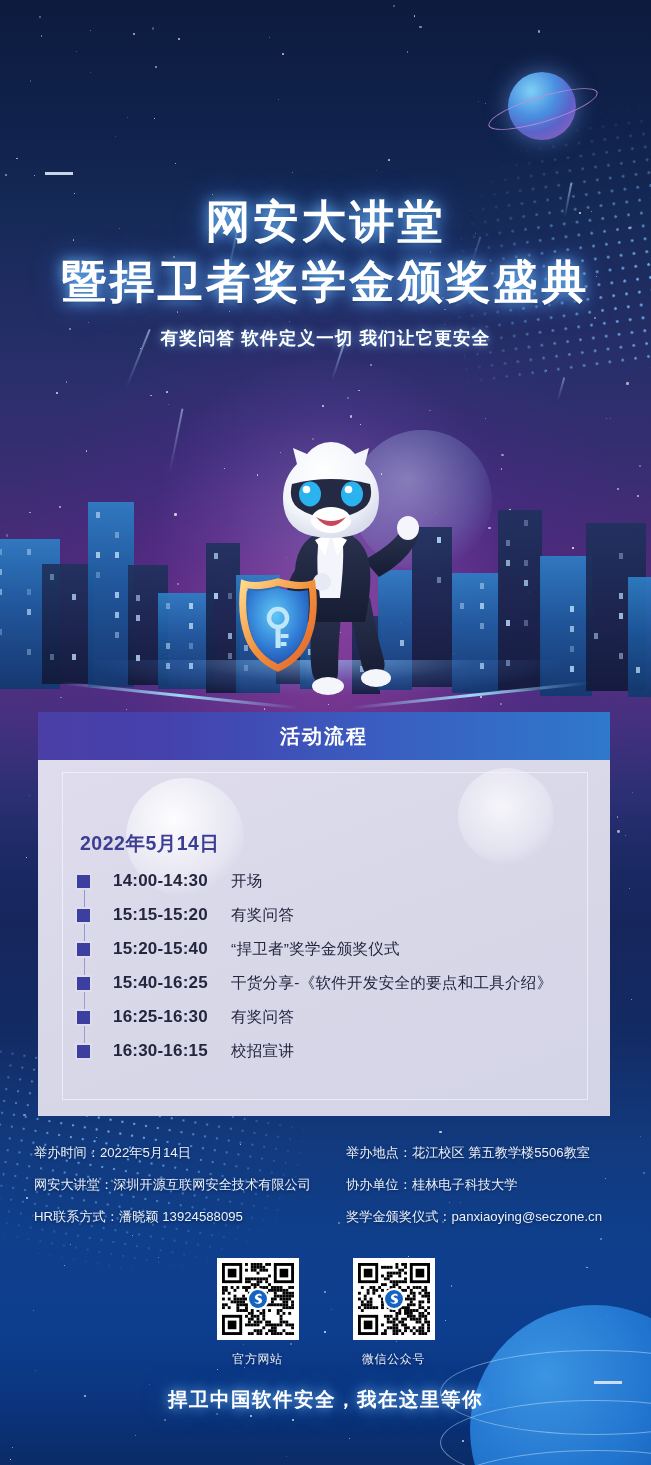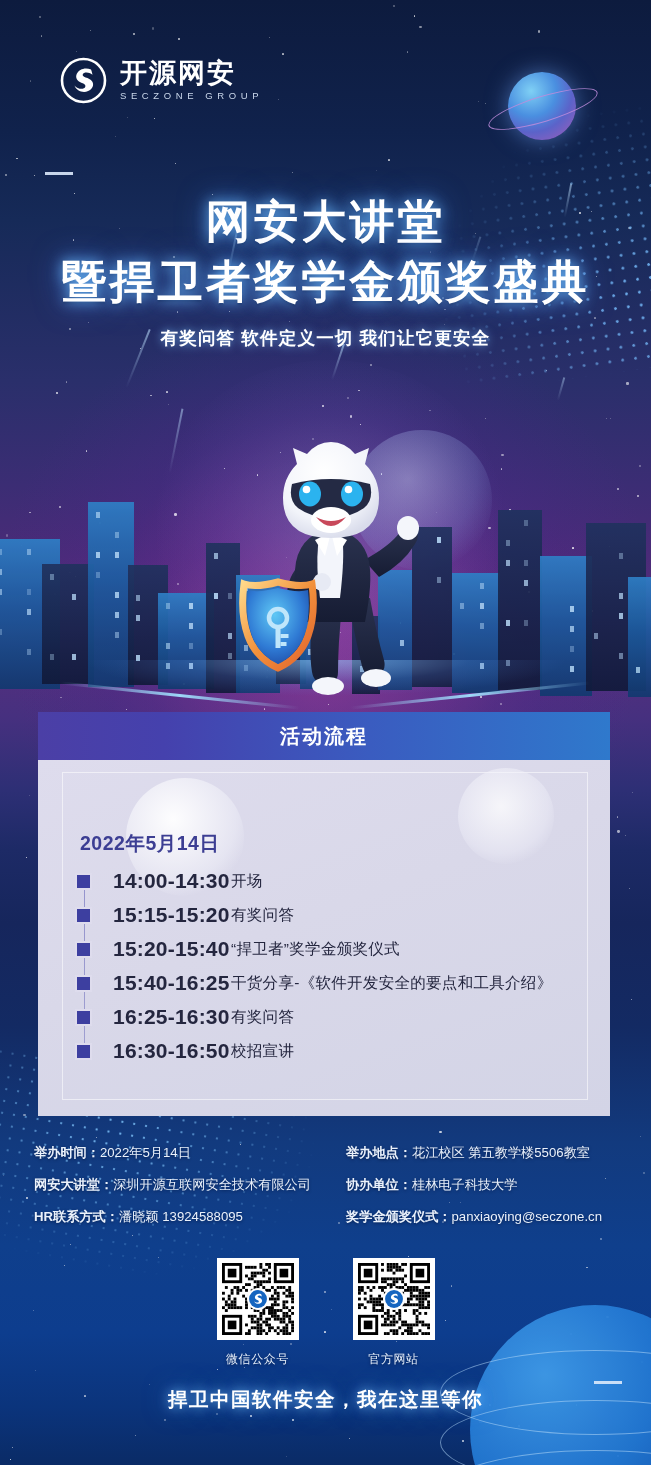--- a/index.html
+++ b/index.html
@@ -150,34 +150,34 @@
   .tl-line {
     position:absolute; left:7.5px; top:12px; bottom:14px; width:1.6px;
     background:linear-gradient(180deg, rgba(90,90,180,.55), rgba(90,90,180,.45));
   }
   .tl-item { position:relative; display:flex; align-items:center; height:34px; }
   .tl-bullet {
     position:absolute; left:1px; width:13px; height:13px; background:#3d3fa0;
     box-shadow:0 0 0 2px rgba(222,220,237,1);
   }
   .tl-time {
-    margin-left:37px; width:118px; color:#24263f; font-size:21px; font-weight:bold; letter-spacing:.2px;
+    margin-left:37px; width:118px; color:#24263f; font-size:17px; font-weight:bold; letter-spacing:.2px;
   }
   .tl-desc { color:#24263f; font-size:15.5px; letter-spacing:.3px; }
 
   
   .info { position:absolute; left:0; right:0; top:1146px; }
   .info-col { position:absolute; }
   .info-col.left { left:34px; }
   .info-col.right { left:346px; }
   .info-line {
     color:#eaf1fb; font-size:13.2px; line-height:1; margin-bottom:19px;
     text-shadow:0 1px 3px rgba(0,20,60,.7); white-space:nowrap;
   }
-  .info-line .lbl { font-weight:bold; }
+  .info-line .lbl { font-weight:normal; }
 
   
   .qr-row { position:absolute; left:0; right:0; top:1258px; display:flex; justify-content:center; gap:54px; }
   .qr-box { text-align:center; }
   .qr-img { width:82px; height:82px; background:#fff; padding:5px; position:relative; }
   .qr-cells { position:relative; width:100%; height:100%; }
   .qr-center {
     position:absolute; left:50%; top:50%; width:22px; height:22px; transform:translate(-50%,-50%);
     background:#fff; border-radius:50%; display:flex; align-items:center; justify-content:center;
   }
@@ -596,32 +596,20 @@
   </div>
   <div class="sphere-br">
     <div class="arc" style="top:18%"></div>
     <div class="arc" style="top:38%"></div>
     <div class="arc" style="top:58%"></div>
   </div>
 
   <div class="dash dash-tl"></div>
   <div class="dash dash-br"></div>
 
-  <div class="logo-row">
-    <div class="logo-mark">
-      <svg width="47" height="47" viewBox="0 0 47 47">
-        <circle cx="23.5" cy="23.5" r="21.5" fill="none" stroke="#ffffff" stroke-width="2.6"></circle>
-        <path d="M31 12.5c-5.6-2.6-12.2-.4-14.3 4.6-1.6 3.8.6 7.2 4.6 8.6 3.2 1.1 4.6 2.3 4 4-.8 2.2-4.2 2.9-7.6 1.3-1.3-.6-2.4-1.5-3.2-2.5 1.9 5.2 8.3 7.9 13.6 5.6 4.6-2 6.2-6.3 4.1-9.6-1.5-2.4-4.1-3.2-6.6-4-2.3-.7-3.3-1.8-2.8-3.2.7-1.9 4.1-2.4 7.3-1 .9.4 1.7.9 2.4 1.5-.4-2.1-1-4-1.5-5.3z" fill="#ffffff"></path>
-      </svg>
-    </div>
-    <div class="logo-text-wrap">
-      <div class="logo-cn">开源网安</div>
-      <div class="logo-en">SECZONE GROUP</div>
-    </div>
-  </div>
 
   <div class="title-block">
     <div class="title-1">网安大讲堂</div>
     <div class="title-2">暨捍卫者奖学金颁奖盛典</div>
     <div class="subtitle">有奖问答 软件定义一切 我们让它更安全</div>
   </div>
 
   <div class="mascot">
     <svg width="190" height="270" viewBox="0 0 190 270">
       <defs>
@@ -718,261 +706,41 @@
             <span class="tl-time">15:40-16:25</span>
             <span class="tl-desc">干货分享-《软件开发安全的要点和工具介绍》</span>
           </div>
           <div class="tl-item">
             <span class="tl-bullet"></span>
             <span class="tl-time">16:25-16:30</span>
             <span class="tl-desc">有奖问答</span>
           </div>
           <div class="tl-item">
             <span class="tl-bullet"></span>
-            <span class="tl-time">16:30-16:50</span>
+            <span class="tl-time">16:30-16:15</span>
             <span class="tl-desc">校招宣讲</span>
           </div>
         </div>
     </div>
   </div>
 
   <div class="info">
     <div class="info-col left" id="info-left">
         <div class="info-line"><span class="lbl">举办时间：</span><span>2022年5月14日</span></div>
         <div class="info-line"><span class="lbl">网安大讲堂：</span><span>深圳开源互联网安全技术有限公司</span></div>
         <div class="info-line"><span class="lbl">HR联系方式：</span><span>潘晓颖 13924588095</span></div>
       </div>
     <div class="info-col right" id="info-right">
         <div class="info-line"><span class="lbl">举办地点：</span><span>花江校区 第五教学楼5506教室</span></div>
         <div class="info-line"><span class="lbl">协办单位：</span><span>桂林电子科技大学</span></div>
         <div class="info-line"><span class="lbl">奖学金颁奖仪式：</span><span>panxiaoying@seczone.cn</span></div>
       </div>
   </div>
 
   <div class="qr-row" id="qr-row">
-      <div class="qr-box">
-        <div class="qr-img"><svg class="qr-cells" viewBox="0 0 72 72">
-            <rect x="37.44" y="0" width="2.88" height="2.88" fill="#000"></rect>
-            <rect x="43.199999999999996" y="0" width="2.88" height="2.88" fill="#000"></rect>
-            <rect x="46.08" y="0" width="2.88" height="2.88" fill="#000"></rect>
-            <rect x="23.04" y="2.88" width="2.88" height="2.88" fill="#000"></rect>
-            <rect x="25.919999999999998" y="2.88" width="2.88" height="2.88" fill="#000"></rect>
-            <rect x="28.799999999999997" y="2.88" width="2.88" height="2.88" fill="#000"></rect>
-            <rect x="31.68" y="2.88" width="2.88" height="2.88" fill="#000"></rect>
-            <rect x="37.44" y="2.88" width="2.88" height="2.88" fill="#000"></rect>
-            <rect x="46.08" y="2.88" width="2.88" height="2.88" fill="#000"></rect>
-            <rect x="40.32" y="5.76" width="2.88" height="2.88" fill="#000"></rect>
-            <rect x="43.199999999999996" y="5.76" width="2.88" height="2.88" fill="#000"></rect>
-            <rect x="28.799999999999997" y="8.64" width="2.88" height="2.88" fill="#000"></rect>
-            <rect x="31.68" y="8.64" width="2.88" height="2.88" fill="#000"></rect>
-            <rect x="34.56" y="8.64" width="2.88" height="2.88" fill="#000"></rect>
-            <rect x="37.44" y="8.64" width="2.88" height="2.88" fill="#000"></rect>
-            <rect x="40.32" y="8.64" width="2.88" height="2.88" fill="#000"></rect>
-            <rect x="46.08" y="8.64" width="2.88" height="2.88" fill="#000"></rect>
-            <rect x="23.04" y="11.52" width="2.88" height="2.88" fill="#000"></rect>
-            <rect x="28.799999999999997" y="11.52" width="2.88" height="2.88" fill="#000"></rect>
-            <rect x="31.68" y="11.52" width="2.88" height="2.88" fill="#000"></rect>
-            <rect x="40.32" y="11.52" width="2.88" height="2.88" fill="#000"></rect>
-            <rect x="25.919999999999998" y="14.399999999999999" width="2.88" height="2.88" fill="#000"></rect>
-            <rect x="28.799999999999997" y="14.399999999999999" width="2.88" height="2.88" fill="#000"></rect>
-            <rect x="46.08" y="14.399999999999999" width="2.88" height="2.88" fill="#000"></rect>
-            <rect x="31.68" y="17.28" width="2.88" height="2.88" fill="#000"></rect>
-            <rect x="34.56" y="17.28" width="2.88" height="2.88" fill="#000"></rect>
-            <rect x="37.44" y="17.28" width="2.88" height="2.88" fill="#000"></rect>
-            <rect x="40.32" y="17.28" width="2.88" height="2.88" fill="#000"></rect>
-            <rect x="43.199999999999996" y="17.28" width="2.88" height="2.88" fill="#000"></rect>
-            <rect x="46.08" y="17.28" width="2.88" height="2.88" fill="#000"></rect>
-            <rect x="23.04" y="20.16" width="2.88" height="2.88" fill="#000"></rect>
-            <rect x="25.919999999999998" y="20.16" width="2.88" height="2.88" fill="#000"></rect>
-            <rect x="34.56" y="20.16" width="2.88" height="2.88" fill="#000"></rect>
-            <rect x="37.44" y="20.16" width="2.88" height="2.88" fill="#000"></rect>
-            <rect x="2.88" y="23.04" width="2.88" height="2.88" fill="#000"></rect>
-            <rect x="11.52" y="23.04" width="2.88" height="2.88" fill="#000"></rect>
-            <rect x="14.399999999999999" y="23.04" width="2.88" height="2.88" fill="#000"></rect>
-            <rect x="20.16" y="23.04" width="2.88" height="2.88" fill="#000"></rect>
-            <rect x="31.68" y="23.04" width="2.88" height="2.88" fill="#000"></rect>
-            <rect x="34.56" y="23.04" width="2.88" height="2.88" fill="#000"></rect>
-            <rect x="40.32" y="23.04" width="2.88" height="2.88" fill="#000"></rect>
-            <rect x="48.96" y="23.04" width="2.88" height="2.88" fill="#000"></rect>
-            <rect x="54.72" y="23.04" width="2.88" height="2.88" fill="#000"></rect>
-            <rect x="57.599999999999994" y="23.04" width="2.88" height="2.88" fill="#000"></rect>
-            <rect x="60.48" y="23.04" width="2.88" height="2.88" fill="#000"></rect>
-            <rect x="66.24" y="23.04" width="2.88" height="2.88" fill="#000"></rect>
-            <rect x="8.64" y="25.919999999999998" width="2.88" height="2.88" fill="#000"></rect>
-            <rect x="14.399999999999999" y="25.919999999999998" width="2.88" height="2.88" fill="#000"></rect>
-            <rect x="17.28" y="25.919999999999998" width="2.88" height="2.88" fill="#000"></rect>
-            <rect x="23.04" y="25.919999999999998" width="2.88" height="2.88" fill="#000"></rect>
-            <rect x="28.799999999999997" y="25.919999999999998" width="2.88" height="2.88" fill="#000"></rect>
-            <rect x="34.56" y="25.919999999999998" width="2.88" height="2.88" fill="#000"></rect>
-            <rect x="43.199999999999996" y="25.919999999999998" width="2.88" height="2.88" fill="#000"></rect>
-            <rect x="46.08" y="25.919999999999998" width="2.88" height="2.88" fill="#000"></rect>
-            <rect x="51.839999999999996" y="25.919999999999998" width="2.88" height="2.88" fill="#000"></rect>
-            <rect x="63.36" y="25.919999999999998" width="2.88" height="2.88" fill="#000"></rect>
-            <rect x="66.24" y="25.919999999999998" width="2.88" height="2.88" fill="#000"></rect>
-            <rect x="0" y="28.799999999999997" width="2.88" height="2.88" fill="#000"></rect>
-            <rect x="8.64" y="28.799999999999997" width="2.88" height="2.88" fill="#000"></rect>
-            <rect x="14.399999999999999" y="28.799999999999997" width="2.88" height="2.88" fill="#000"></rect>
-            <rect x="51.839999999999996" y="28.799999999999997" width="2.88" height="2.88" fill="#000"></rect>
-            <rect x="54.72" y="28.799999999999997" width="2.88" height="2.88" fill="#000"></rect>
-            <rect x="60.48" y="28.799999999999997" width="2.88" height="2.88" fill="#000"></rect>
-            <rect x="66.24" y="28.799999999999997" width="2.88" height="2.88" fill="#000"></rect>
-            <rect x="69.12" y="28.799999999999997" width="2.88" height="2.88" fill="#000"></rect>
-            <rect x="5.76" y="31.68" width="2.88" height="2.88" fill="#000"></rect>
-            <rect x="20.16" y="31.68" width="2.88" height="2.88" fill="#000"></rect>
-            <rect x="25.919999999999998" y="31.68" width="2.88" height="2.88" fill="#000"></rect>
-            <rect x="43.199999999999996" y="31.68" width="2.88" height="2.88" fill="#000"></rect>
-            <rect x="48.96" y="31.68" width="2.88" height="2.88" fill="#000"></rect>
-            <rect x="54.72" y="31.68" width="2.88" height="2.88" fill="#000"></rect>
-            <rect x="63.36" y="31.68" width="2.88" height="2.88" fill="#000"></rect>
-            <rect x="66.24" y="31.68" width="2.88" height="2.88" fill="#000"></rect>
-            <rect x="69.12" y="31.68" width="2.88" height="2.88" fill="#000"></rect>
-            <rect x="0" y="34.56" width="2.88" height="2.88" fill="#000"></rect>
-            <rect x="5.76" y="34.56" width="2.88" height="2.88" fill="#000"></rect>
-            <rect x="11.52" y="34.56" width="2.88" height="2.88" fill="#000"></rect>
-            <rect x="23.04" y="34.56" width="2.88" height="2.88" fill="#000"></rect>
-            <rect x="43.199999999999996" y="34.56" width="2.88" height="2.88" fill="#000"></rect>
-            <rect x="46.08" y="34.56" width="2.88" height="2.88" fill="#000"></rect>
-            <rect x="48.96" y="34.56" width="2.88" height="2.88" fill="#000"></rect>
-            <rect x="51.839999999999996" y="34.56" width="2.88" height="2.88" fill="#000"></rect>
-            <rect x="54.72" y="34.56" width="2.88" height="2.88" fill="#000"></rect>
-            <rect x="69.12" y="34.56" width="2.88" height="2.88" fill="#000"></rect>
-            <rect x="2.88" y="37.44" width="2.88" height="2.88" fill="#000"></rect>
-            <rect x="8.64" y="37.44" width="2.88" height="2.88" fill="#000"></rect>
-            <rect x="11.52" y="37.44" width="2.88" height="2.88" fill="#000"></rect>
-            <rect x="23.04" y="37.44" width="2.88" height="2.88" fill="#000"></rect>
-            <rect x="25.919999999999998" y="37.44" width="2.88" height="2.88" fill="#000"></rect>
-            <rect x="51.839999999999996" y="37.44" width="2.88" height="2.88" fill="#000"></rect>
-            <rect x="60.48" y="37.44" width="2.88" height="2.88" fill="#000"></rect>
-            <rect x="63.36" y="37.44" width="2.88" height="2.88" fill="#000"></rect>
-            <rect x="69.12" y="37.44" width="2.88" height="2.88" fill="#000"></rect>
-            <rect x="2.88" y="40.32" width="2.88" height="2.88" fill="#000"></rect>
-            <rect x="5.76" y="40.32" width="2.88" height="2.88" fill="#000"></rect>
-            <rect x="8.64" y="40.32" width="2.88" height="2.88" fill="#000"></rect>
-            <rect x="11.52" y="40.32" width="2.88" height="2.88" fill="#000"></rect>
-            <rect x="23.04" y="40.32" width="2.88" height="2.88" fill="#000"></rect>
-            <rect x="48.96" y="40.32" width="2.88" height="2.88" fill="#000"></rect>
-            <rect x="51.839999999999996" y="40.32" width="2.88" height="2.88" fill="#000"></rect>
-            <rect x="54.72" y="40.32" width="2.88" height="2.88" fill="#000"></rect>
-            <rect x="60.48" y="40.32" width="2.88" height="2.88" fill="#000"></rect>
-            <rect x="0" y="43.199999999999996" width="2.88" height="2.88" fill="#000"></rect>
-            <rect x="5.76" y="43.199999999999996" width="2.88" height="2.88" fill="#000"></rect>
-            <rect x="8.64" y="43.199999999999996" width="2.88" height="2.88" fill="#000"></rect>
-            <rect x="11.52" y="43.199999999999996" width="2.88" height="2.88" fill="#000"></rect>
-            <rect x="14.399999999999999" y="43.199999999999996" width="2.88" height="2.88" fill="#000"></rect>
-            <rect x="17.28" y="43.199999999999996" width="2.88" height="2.88" fill="#000"></rect>
-            <rect x="23.04" y="43.199999999999996" width="2.88" height="2.88" fill="#000"></rect>
-            <rect x="28.799999999999997" y="43.199999999999996" width="2.88" height="2.88" fill="#000"></rect>
-            <rect x="31.68" y="43.199999999999996" width="2.88" height="2.88" fill="#000"></rect>
-            <rect x="40.32" y="43.199999999999996" width="2.88" height="2.88" fill="#000"></rect>
-            <rect x="43.199999999999996" y="43.199999999999996" width="2.88" height="2.88" fill="#000"></rect>
-            <rect x="46.08" y="43.199999999999996" width="2.88" height="2.88" fill="#000"></rect>
-            <rect x="48.96" y="43.199999999999996" width="2.88" height="2.88" fill="#000"></rect>
-            <rect x="60.48" y="43.199999999999996" width="2.88" height="2.88" fill="#000"></rect>
-            <rect x="63.36" y="43.199999999999996" width="2.88" height="2.88" fill="#000"></rect>
-            <rect x="69.12" y="43.199999999999996" width="2.88" height="2.88" fill="#000"></rect>
-            <rect x="2.88" y="46.08" width="2.88" height="2.88" fill="#000"></rect>
-            <rect x="31.68" y="46.08" width="2.88" height="2.88" fill="#000"></rect>
-            <rect x="34.56" y="46.08" width="2.88" height="2.88" fill="#000"></rect>
-            <rect x="40.32" y="46.08" width="2.88" height="2.88" fill="#000"></rect>
-            <rect x="46.08" y="46.08" width="2.88" height="2.88" fill="#000"></rect>
-            <rect x="48.96" y="46.08" width="2.88" height="2.88" fill="#000"></rect>
-            <rect x="51.839999999999996" y="46.08" width="2.88" height="2.88" fill="#000"></rect>
-            <rect x="54.72" y="46.08" width="2.88" height="2.88" fill="#000"></rect>
-            <rect x="57.599999999999994" y="46.08" width="2.88" height="2.88" fill="#000"></rect>
-            <rect x="66.24" y="46.08" width="2.88" height="2.88" fill="#000"></rect>
-            <rect x="37.44" y="48.96" width="2.88" height="2.88" fill="#000"></rect>
-            <rect x="40.32" y="48.96" width="2.88" height="2.88" fill="#000"></rect>
-            <rect x="46.08" y="48.96" width="2.88" height="2.88" fill="#000"></rect>
-            <rect x="48.96" y="48.96" width="2.88" height="2.88" fill="#000"></rect>
-            <rect x="51.839999999999996" y="48.96" width="2.88" height="2.88" fill="#000"></rect>
-            <rect x="60.48" y="48.96" width="2.88" height="2.88" fill="#000"></rect>
-            <rect x="63.36" y="48.96" width="2.88" height="2.88" fill="#000"></rect>
-            <rect x="69.12" y="48.96" width="2.88" height="2.88" fill="#000"></rect>
-            <rect x="25.919999999999998" y="51.839999999999996" width="2.88" height="2.88" fill="#000"></rect>
-            <rect x="28.799999999999997" y="51.839999999999996" width="2.88" height="2.88" fill="#000"></rect>
-            <rect x="31.68" y="51.839999999999996" width="2.88" height="2.88" fill="#000"></rect>
-            <rect x="37.44" y="51.839999999999996" width="2.88" height="2.88" fill="#000"></rect>
-            <rect x="48.96" y="51.839999999999996" width="2.88" height="2.88" fill="#000"></rect>
-            <rect x="51.839999999999996" y="51.839999999999996" width="2.88" height="2.88" fill="#000"></rect>
-            <rect x="54.72" y="51.839999999999996" width="2.88" height="2.88" fill="#000"></rect>
-            <rect x="60.48" y="51.839999999999996" width="2.88" height="2.88" fill="#000"></rect>
-            <rect x="63.36" y="51.839999999999996" width="2.88" height="2.88" fill="#000"></rect>
-            <rect x="66.24" y="51.839999999999996" width="2.88" height="2.88" fill="#000"></rect>
-            <rect x="28.799999999999997" y="54.72" width="2.88" height="2.88" fill="#000"></rect>
-            <rect x="34.56" y="54.72" width="2.88" height="2.88" fill="#000"></rect>
-            <rect x="37.44" y="54.72" width="2.88" height="2.88" fill="#000"></rect>
-            <rect x="43.199999999999996" y="54.72" width="2.88" height="2.88" fill="#000"></rect>
-            <rect x="46.08" y="54.72" width="2.88" height="2.88" fill="#000"></rect>
-            <rect x="51.839999999999996" y="54.72" width="2.88" height="2.88" fill="#000"></rect>
-            <rect x="54.72" y="54.72" width="2.88" height="2.88" fill="#000"></rect>
-            <rect x="57.599999999999994" y="54.72" width="2.88" height="2.88" fill="#000"></rect>
-            <rect x="60.48" y="54.72" width="2.88" height="2.88" fill="#000"></rect>
-            <rect x="66.24" y="54.72" width="2.88" height="2.88" fill="#000"></rect>
-            <rect x="28.799999999999997" y="57.599999999999994" width="2.88" height="2.88" fill="#000"></rect>
-            <rect x="31.68" y="57.599999999999994" width="2.88" height="2.88" fill="#000"></rect>
-            <rect x="34.56" y="57.599999999999994" width="2.88" height="2.88" fill="#000"></rect>
-            <rect x="40.32" y="57.599999999999994" width="2.88" height="2.88" fill="#000"></rect>
-            <rect x="43.199999999999996" y="57.599999999999994" width="2.88" height="2.88" fill="#000"></rect>
-            <rect x="57.599999999999994" y="57.599999999999994" width="2.88" height="2.88" fill="#000"></rect>
-            <rect x="60.48" y="57.599999999999994" width="2.88" height="2.88" fill="#000"></rect>
-            <rect x="66.24" y="57.599999999999994" width="2.88" height="2.88" fill="#000"></rect>
-            <rect x="69.12" y="57.599999999999994" width="2.88" height="2.88" fill="#000"></rect>
-            <rect x="23.04" y="60.48" width="2.88" height="2.88" fill="#000"></rect>
-            <rect x="34.56" y="60.48" width="2.88" height="2.88" fill="#000"></rect>
-            <rect x="37.44" y="60.48" width="2.88" height="2.88" fill="#000"></rect>
-            <rect x="43.199999999999996" y="60.48" width="2.88" height="2.88" fill="#000"></rect>
-            <rect x="46.08" y="60.48" width="2.88" height="2.88" fill="#000"></rect>
-            <rect x="63.36" y="60.48" width="2.88" height="2.88" fill="#000"></rect>
-            <rect x="69.12" y="60.48" width="2.88" height="2.88" fill="#000"></rect>
-            <rect x="28.799999999999997" y="63.36" width="2.88" height="2.88" fill="#000"></rect>
-            <rect x="31.68" y="63.36" width="2.88" height="2.88" fill="#000"></rect>
-            <rect x="34.56" y="63.36" width="2.88" height="2.88" fill="#000"></rect>
-            <rect x="37.44" y="63.36" width="2.88" height="2.88" fill="#000"></rect>
-            <rect x="46.08" y="63.36" width="2.88" height="2.88" fill="#000"></rect>
-            <rect x="48.96" y="63.36" width="2.88" height="2.88" fill="#000"></rect>
-            <rect x="54.72" y="63.36" width="2.88" height="2.88" fill="#000"></rect>
-            <rect x="60.48" y="63.36" width="2.88" height="2.88" fill="#000"></rect>
-            <rect x="63.36" y="63.36" width="2.88" height="2.88" fill="#000"></rect>
-            <rect x="69.12" y="63.36" width="2.88" height="2.88" fill="#000"></rect>
-            <rect x="25.919999999999998" y="66.24" width="2.88" height="2.88" fill="#000"></rect>
-            <rect x="34.56" y="66.24" width="2.88" height="2.88" fill="#000"></rect>
-            <rect x="37.44" y="66.24" width="2.88" height="2.88" fill="#000"></rect>
-            <rect x="40.32" y="66.24" width="2.88" height="2.88" fill="#000"></rect>
-            <rect x="46.08" y="66.24" width="2.88" height="2.88" fill="#000"></rect>
-            <rect x="51.839999999999996" y="66.24" width="2.88" height="2.88" fill="#000"></rect>
-            <rect x="57.599999999999994" y="66.24" width="2.88" height="2.88" fill="#000"></rect>
-            <rect x="60.48" y="66.24" width="2.88" height="2.88" fill="#000"></rect>
-            <rect x="63.36" y="66.24" width="2.88" height="2.88" fill="#000"></rect>
-            <rect x="69.12" y="66.24" width="2.88" height="2.88" fill="#000"></rect>
-            <rect x="23.04" y="69.12" width="2.88" height="2.88" fill="#000"></rect>
-            <rect x="25.919999999999998" y="69.12" width="2.88" height="2.88" fill="#000"></rect>
-            <rect x="34.56" y="69.12" width="2.88" height="2.88" fill="#000"></rect>
-            <rect x="37.44" y="69.12" width="2.88" height="2.88" fill="#000"></rect>
-            <rect x="43.199999999999996" y="69.12" width="2.88" height="2.88" fill="#000"></rect>
-            <rect x="54.72" y="69.12" width="2.88" height="2.88" fill="#000"></rect>
-            <rect x="60.48" y="69.12" width="2.88" height="2.88" fill="#000"></rect>
-            <rect x="63.36" y="69.12" width="2.88" height="2.88" fill="#000"></rect>
-            <rect x="66.24" y="69.12" width="2.88" height="2.88" fill="#000"></rect>
-            <rect x="0" y="0" width="20.16" height="20.16" fill="#000"></rect>
-            <rect x="2.88" y="2.88" width="14.399999999999999" height="14.399999999999999" fill="#fff"></rect>
-            <rect x="5.76" y="5.76" width="8.64" height="8.64" fill="#000"></rect>
-            <rect x="51.84" y="0" width="20.16" height="20.16" fill="#000"></rect>
-            <rect x="54.720000000000006" y="2.88" width="14.399999999999999" height="14.399999999999999" fill="#fff"></rect>
-            <rect x="57.6" y="5.76" width="8.64" height="8.64" fill="#000"></rect>
-            <rect x="0" y="51.84" width="20.16" height="20.16" fill="#000"></rect>
-            <rect x="2.88" y="54.720000000000006" width="14.399999999999999" height="14.399999999999999" fill="#fff"></rect>
-            <rect x="5.76" y="57.6" width="8.64" height="8.64" fill="#000"></rect>
-          </svg><div class="qr-center">
-            <svg width="20" height="20" viewBox="0 0 47 47">
-              <circle cx="23.5" cy="23.5" r="21" fill="#1565c0"></circle>
-              <path d="M31 12.5c-5.6-2.6-12.2-.4-14.3 4.6-1.6 3.8.6 7.2 4.6 8.6 3.2 1.1 4.6 2.3 4 4-.8 2.2-4.2 2.9-7.6 1.3-1.3-.6-2.4-1.5-3.2-2.5 1.9 5.2 8.3 7.9 13.6 5.6 4.6-2 6.2-6.3 4.1-9.6-1.5-2.4-4.1-3.2-6.6-4-2.3-.7-3.3-1.8-2.8-3.2.7-1.9 4.1-2.4 7.3-1 .9.4 1.7.9 2.4 1.5-.4-2.1-1-4-1.5-5.3z" fill="#ffffff"></path>
-            </svg>
-          </div></div>
-        <div class="qr-label">微信公众号</div>
-      </div>
       <div class="qr-box">
         <div class="qr-img"><svg class="qr-cells" viewBox="0 0 72 72">
             <rect x="23.04" y="0" width="2.88" height="2.88" fill="#000"></rect>
             <rect x="28.799999999999997" y="0" width="2.88" height="2.88" fill="#000"></rect>
             <rect x="31.68" y="0" width="2.88" height="2.88" fill="#000"></rect>
             <rect x="34.56" y="0" width="2.88" height="2.88" fill="#000"></rect>
             <rect x="37.44" y="0" width="2.88" height="2.88" fill="#000"></rect>
             <rect x="43.199999999999996" y="0" width="2.88" height="2.88" fill="#000"></rect>
             <rect x="46.08" y="0" width="2.88" height="2.88" fill="#000"></rect>
             <rect x="28.799999999999997" y="2.88" width="2.88" height="2.88" fill="#000"></rect>
@@ -1186,17 +954,237 @@
             <rect x="2.88" y="54.720000000000006" width="14.399999999999999" height="14.399999999999999" fill="#fff"></rect>
             <rect x="5.76" y="57.6" width="8.64" height="8.64" fill="#000"></rect>
           </svg><div class="qr-center">
             <svg width="20" height="20" viewBox="0 0 47 47">
               <circle cx="23.5" cy="23.5" r="21" fill="#1565c0"></circle>
               <path d="M31 12.5c-5.6-2.6-12.2-.4-14.3 4.6-1.6 3.8.6 7.2 4.6 8.6 3.2 1.1 4.6 2.3 4 4-.8 2.2-4.2 2.9-7.6 1.3-1.3-.6-2.4-1.5-3.2-2.5 1.9 5.2 8.3 7.9 13.6 5.6 4.6-2 6.2-6.3 4.1-9.6-1.5-2.4-4.1-3.2-6.6-4-2.3-.7-3.3-1.8-2.8-3.2.7-1.9 4.1-2.4 7.3-1 .9.4 1.7.9 2.4 1.5-.4-2.1-1-4-1.5-5.3z" fill="#ffffff"></path>
             </svg>
           </div></div>
         <div class="qr-label">官方网站</div>
       </div>
+      <div class="qr-box">
+        <div class="qr-img"><svg class="qr-cells" viewBox="0 0 72 72">
+            <rect x="37.44" y="0" width="2.88" height="2.88" fill="#000"></rect>
+            <rect x="43.199999999999996" y="0" width="2.88" height="2.88" fill="#000"></rect>
+            <rect x="46.08" y="0" width="2.88" height="2.88" fill="#000"></rect>
+            <rect x="23.04" y="2.88" width="2.88" height="2.88" fill="#000"></rect>
+            <rect x="25.919999999999998" y="2.88" width="2.88" height="2.88" fill="#000"></rect>
+            <rect x="28.799999999999997" y="2.88" width="2.88" height="2.88" fill="#000"></rect>
+            <rect x="31.68" y="2.88" width="2.88" height="2.88" fill="#000"></rect>
+            <rect x="37.44" y="2.88" width="2.88" height="2.88" fill="#000"></rect>
+            <rect x="46.08" y="2.88" width="2.88" height="2.88" fill="#000"></rect>
+            <rect x="40.32" y="5.76" width="2.88" height="2.88" fill="#000"></rect>
+            <rect x="43.199999999999996" y="5.76" width="2.88" height="2.88" fill="#000"></rect>
+            <rect x="28.799999999999997" y="8.64" width="2.88" height="2.88" fill="#000"></rect>
+            <rect x="31.68" y="8.64" width="2.88" height="2.88" fill="#000"></rect>
+            <rect x="34.56" y="8.64" width="2.88" height="2.88" fill="#000"></rect>
+            <rect x="37.44" y="8.64" width="2.88" height="2.88" fill="#000"></rect>
+            <rect x="40.32" y="8.64" width="2.88" height="2.88" fill="#000"></rect>
+            <rect x="46.08" y="8.64" width="2.88" height="2.88" fill="#000"></rect>
+            <rect x="23.04" y="11.52" width="2.88" height="2.88" fill="#000"></rect>
+            <rect x="28.799999999999997" y="11.52" width="2.88" height="2.88" fill="#000"></rect>
+            <rect x="31.68" y="11.52" width="2.88" height="2.88" fill="#000"></rect>
+            <rect x="40.32" y="11.52" width="2.88" height="2.88" fill="#000"></rect>
+            <rect x="25.919999999999998" y="14.399999999999999" width="2.88" height="2.88" fill="#000"></rect>
+            <rect x="28.799999999999997" y="14.399999999999999" width="2.88" height="2.88" fill="#000"></rect>
+            <rect x="46.08" y="14.399999999999999" width="2.88" height="2.88" fill="#000"></rect>
+            <rect x="31.68" y="17.28" width="2.88" height="2.88" fill="#000"></rect>
+            <rect x="34.56" y="17.28" width="2.88" height="2.88" fill="#000"></rect>
+            <rect x="37.44" y="17.28" width="2.88" height="2.88" fill="#000"></rect>
+            <rect x="40.32" y="17.28" width="2.88" height="2.88" fill="#000"></rect>
+            <rect x="43.199999999999996" y="17.28" width="2.88" height="2.88" fill="#000"></rect>
+            <rect x="46.08" y="17.28" width="2.88" height="2.88" fill="#000"></rect>
+            <rect x="23.04" y="20.16" width="2.88" height="2.88" fill="#000"></rect>
+            <rect x="25.919999999999998" y="20.16" width="2.88" height="2.88" fill="#000"></rect>
+            <rect x="34.56" y="20.16" width="2.88" height="2.88" fill="#000"></rect>
+            <rect x="37.44" y="20.16" width="2.88" height="2.88" fill="#000"></rect>
+            <rect x="2.88" y="23.04" width="2.88" height="2.88" fill="#000"></rect>
+            <rect x="11.52" y="23.04" width="2.88" height="2.88" fill="#000"></rect>
+            <rect x="14.399999999999999" y="23.04" width="2.88" height="2.88" fill="#000"></rect>
+            <rect x="20.16" y="23.04" width="2.88" height="2.88" fill="#000"></rect>
+            <rect x="31.68" y="23.04" width="2.88" height="2.88" fill="#000"></rect>
+            <rect x="34.56" y="23.04" width="2.88" height="2.88" fill="#000"></rect>
+            <rect x="40.32" y="23.04" width="2.88" height="2.88" fill="#000"></rect>
+            <rect x="48.96" y="23.04" width="2.88" height="2.88" fill="#000"></rect>
+            <rect x="54.72" y="23.04" width="2.88" height="2.88" fill="#000"></rect>
+            <rect x="57.599999999999994" y="23.04" width="2.88" height="2.88" fill="#000"></rect>
+            <rect x="60.48" y="23.04" width="2.88" height="2.88" fill="#000"></rect>
+            <rect x="66.24" y="23.04" width="2.88" height="2.88" fill="#000"></rect>
+            <rect x="8.64" y="25.919999999999998" width="2.88" height="2.88" fill="#000"></rect>
+            <rect x="14.399999999999999" y="25.919999999999998" width="2.88" height="2.88" fill="#000"></rect>
+            <rect x="17.28" y="25.919999999999998" width="2.88" height="2.88" fill="#000"></rect>
+            <rect x="23.04" y="25.919999999999998" width="2.88" height="2.88" fill="#000"></rect>
+            <rect x="28.799999999999997" y="25.919999999999998" width="2.88" height="2.88" fill="#000"></rect>
+            <rect x="34.56" y="25.919999999999998" width="2.88" height="2.88" fill="#000"></rect>
+            <rect x="43.199999999999996" y="25.919999999999998" width="2.88" height="2.88" fill="#000"></rect>
+            <rect x="46.08" y="25.919999999999998" width="2.88" height="2.88" fill="#000"></rect>
+            <rect x="51.839999999999996" y="25.919999999999998" width="2.88" height="2.88" fill="#000"></rect>
+            <rect x="63.36" y="25.919999999999998" width="2.88" height="2.88" fill="#000"></rect>
+            <rect x="66.24" y="25.919999999999998" width="2.88" height="2.88" fill="#000"></rect>
+            <rect x="0" y="28.799999999999997" width="2.88" height="2.88" fill="#000"></rect>
+            <rect x="8.64" y="28.799999999999997" width="2.88" height="2.88" fill="#000"></rect>
+            <rect x="14.399999999999999" y="28.799999999999997" width="2.88" height="2.88" fill="#000"></rect>
+            <rect x="51.839999999999996" y="28.799999999999997" width="2.88" height="2.88" fill="#000"></rect>
+            <rect x="54.72" y="28.799999999999997" width="2.88" height="2.88" fill="#000"></rect>
+            <rect x="60.48" y="28.799999999999997" width="2.88" height="2.88" fill="#000"></rect>
+            <rect x="66.24" y="28.799999999999997" width="2.88" height="2.88" fill="#000"></rect>
+            <rect x="69.12" y="28.799999999999997" width="2.88" height="2.88" fill="#000"></rect>
+            <rect x="5.76" y="31.68" width="2.88" height="2.88" fill="#000"></rect>
+            <rect x="20.16" y="31.68" width="2.88" height="2.88" fill="#000"></rect>
+            <rect x="25.919999999999998" y="31.68" width="2.88" height="2.88" fill="#000"></rect>
+            <rect x="43.199999999999996" y="31.68" width="2.88" height="2.88" fill="#000"></rect>
+            <rect x="48.96" y="31.68" width="2.88" height="2.88" fill="#000"></rect>
+            <rect x="54.72" y="31.68" width="2.88" height="2.88" fill="#000"></rect>
+            <rect x="63.36" y="31.68" width="2.88" height="2.88" fill="#000"></rect>
+            <rect x="66.24" y="31.68" width="2.88" height="2.88" fill="#000"></rect>
+            <rect x="69.12" y="31.68" width="2.88" height="2.88" fill="#000"></rect>
+            <rect x="0" y="34.56" width="2.88" height="2.88" fill="#000"></rect>
+            <rect x="5.76" y="34.56" width="2.88" height="2.88" fill="#000"></rect>
+            <rect x="11.52" y="34.56" width="2.88" height="2.88" fill="#000"></rect>
+            <rect x="23.04" y="34.56" width="2.88" height="2.88" fill="#000"></rect>
+            <rect x="43.199999999999996" y="34.56" width="2.88" height="2.88" fill="#000"></rect>
+            <rect x="46.08" y="34.56" width="2.88" height="2.88" fill="#000"></rect>
+            <rect x="48.96" y="34.56" width="2.88" height="2.88" fill="#000"></rect>
+            <rect x="51.839999999999996" y="34.56" width="2.88" height="2.88" fill="#000"></rect>
+            <rect x="54.72" y="34.56" width="2.88" height="2.88" fill="#000"></rect>
+            <rect x="69.12" y="34.56" width="2.88" height="2.88" fill="#000"></rect>
+            <rect x="2.88" y="37.44" width="2.88" height="2.88" fill="#000"></rect>
+            <rect x="8.64" y="37.44" width="2.88" height="2.88" fill="#000"></rect>
+            <rect x="11.52" y="37.44" width="2.88" height="2.88" fill="#000"></rect>
+            <rect x="23.04" y="37.44" width="2.88" height="2.88" fill="#000"></rect>
+            <rect x="25.919999999999998" y="37.44" width="2.88" height="2.88" fill="#000"></rect>
+            <rect x="51.839999999999996" y="37.44" width="2.88" height="2.88" fill="#000"></rect>
+            <rect x="60.48" y="37.44" width="2.88" height="2.88" fill="#000"></rect>
+            <rect x="63.36" y="37.44" width="2.88" height="2.88" fill="#000"></rect>
+            <rect x="69.12" y="37.44" width="2.88" height="2.88" fill="#000"></rect>
+            <rect x="2.88" y="40.32" width="2.88" height="2.88" fill="#000"></rect>
+            <rect x="5.76" y="40.32" width="2.88" height="2.88" fill="#000"></rect>
+            <rect x="8.64" y="40.32" width="2.88" height="2.88" fill="#000"></rect>
+            <rect x="11.52" y="40.32" width="2.88" height="2.88" fill="#000"></rect>
+            <rect x="23.04" y="40.32" width="2.88" height="2.88" fill="#000"></rect>
+            <rect x="48.96" y="40.32" width="2.88" height="2.88" fill="#000"></rect>
+            <rect x="51.839999999999996" y="40.32" width="2.88" height="2.88" fill="#000"></rect>
+            <rect x="54.72" y="40.32" width="2.88" height="2.88" fill="#000"></rect>
+            <rect x="60.48" y="40.32" width="2.88" height="2.88" fill="#000"></rect>
+            <rect x="0" y="43.199999999999996" width="2.88" height="2.88" fill="#000"></rect>
+            <rect x="5.76" y="43.199999999999996" width="2.88" height="2.88" fill="#000"></rect>
+            <rect x="8.64" y="43.199999999999996" width="2.88" height="2.88" fill="#000"></rect>
+            <rect x="11.52" y="43.199999999999996" width="2.88" height="2.88" fill="#000"></rect>
+            <rect x="14.399999999999999" y="43.199999999999996" width="2.88" height="2.88" fill="#000"></rect>
+            <rect x="17.28" y="43.199999999999996" width="2.88" height="2.88" fill="#000"></rect>
+            <rect x="23.04" y="43.199999999999996" width="2.88" height="2.88" fill="#000"></rect>
+            <rect x="28.799999999999997" y="43.199999999999996" width="2.88" height="2.88" fill="#000"></rect>
+            <rect x="31.68" y="43.199999999999996" width="2.88" height="2.88" fill="#000"></rect>
+            <rect x="40.32" y="43.199999999999996" width="2.88" height="2.88" fill="#000"></rect>
+            <rect x="43.199999999999996" y="43.199999999999996" width="2.88" height="2.88" fill="#000"></rect>
+            <rect x="46.08" y="43.199999999999996" width="2.88" height="2.88" fill="#000"></rect>
+            <rect x="48.96" y="43.199999999999996" width="2.88" height="2.88" fill="#000"></rect>
+            <rect x="60.48" y="43.199999999999996" width="2.88" height="2.88" fill="#000"></rect>
+            <rect x="63.36" y="43.199999999999996" width="2.88" height="2.88" fill="#000"></rect>
+            <rect x="69.12" y="43.199999999999996" width="2.88" height="2.88" fill="#000"></rect>
+            <rect x="2.88" y="46.08" width="2.88" height="2.88" fill="#000"></rect>
+            <rect x="31.68" y="46.08" width="2.88" height="2.88" fill="#000"></rect>
+            <rect x="34.56" y="46.08" width="2.88" height="2.88" fill="#000"></rect>
+            <rect x="40.32" y="46.08" width="2.88" height="2.88" fill="#000"></rect>
+            <rect x="46.08" y="46.08" width="2.88" height="2.88" fill="#000"></rect>
+            <rect x="48.96" y="46.08" width="2.88" height="2.88" fill="#000"></rect>
+            <rect x="51.839999999999996" y="46.08" width="2.88" height="2.88" fill="#000"></rect>
+            <rect x="54.72" y="46.08" width="2.88" height="2.88" fill="#000"></rect>
+            <rect x="57.599999999999994" y="46.08" width="2.88" height="2.88" fill="#000"></rect>
+            <rect x="66.24" y="46.08" width="2.88" height="2.88" fill="#000"></rect>
+            <rect x="37.44" y="48.96" width="2.88" height="2.88" fill="#000"></rect>
+            <rect x="40.32" y="48.96" width="2.88" height="2.88" fill="#000"></rect>
+            <rect x="46.08" y="48.96" width="2.88" height="2.88" fill="#000"></rect>
+            <rect x="48.96" y="48.96" width="2.88" height="2.88" fill="#000"></rect>
+            <rect x="51.839999999999996" y="48.96" width="2.88" height="2.88" fill="#000"></rect>
+            <rect x="60.48" y="48.96" width="2.88" height="2.88" fill="#000"></rect>
+            <rect x="63.36" y="48.96" width="2.88" height="2.88" fill="#000"></rect>
+            <rect x="69.12" y="48.96" width="2.88" height="2.88" fill="#000"></rect>
+            <rect x="25.919999999999998" y="51.839999999999996" width="2.88" height="2.88" fill="#000"></rect>
+            <rect x="28.799999999999997" y="51.839999999999996" width="2.88" height="2.88" fill="#000"></rect>
+            <rect x="31.68" y="51.839999999999996" width="2.88" height="2.88" fill="#000"></rect>
+            <rect x="37.44" y="51.839999999999996" width="2.88" height="2.88" fill="#000"></rect>
+            <rect x="48.96" y="51.839999999999996" width="2.88" height="2.88" fill="#000"></rect>
+            <rect x="51.839999999999996" y="51.839999999999996" width="2.88" height="2.88" fill="#000"></rect>
+            <rect x="54.72" y="51.839999999999996" width="2.88" height="2.88" fill="#000"></rect>
+            <rect x="60.48" y="51.839999999999996" width="2.88" height="2.88" fill="#000"></rect>
+            <rect x="63.36" y="51.839999999999996" width="2.88" height="2.88" fill="#000"></rect>
+            <rect x="66.24" y="51.839999999999996" width="2.88" height="2.88" fill="#000"></rect>
+            <rect x="28.799999999999997" y="54.72" width="2.88" height="2.88" fill="#000"></rect>
+            <rect x="34.56" y="54.72" width="2.88" height="2.88" fill="#000"></rect>
+            <rect x="37.44" y="54.72" width="2.88" height="2.88" fill="#000"></rect>
+            <rect x="43.199999999999996" y="54.72" width="2.88" height="2.88" fill="#000"></rect>
+            <rect x="46.08" y="54.72" width="2.88" height="2.88" fill="#000"></rect>
+            <rect x="51.839999999999996" y="54.72" width="2.88" height="2.88" fill="#000"></rect>
+            <rect x="54.72" y="54.72" width="2.88" height="2.88" fill="#000"></rect>
+            <rect x="57.599999999999994" y="54.72" width="2.88" height="2.88" fill="#000"></rect>
+            <rect x="60.48" y="54.72" width="2.88" height="2.88" fill="#000"></rect>
+            <rect x="66.24" y="54.72" width="2.88" height="2.88" fill="#000"></rect>
+            <rect x="28.799999999999997" y="57.599999999999994" width="2.88" height="2.88" fill="#000"></rect>
+            <rect x="31.68" y="57.599999999999994" width="2.88" height="2.88" fill="#000"></rect>
+            <rect x="34.56" y="57.599999999999994" width="2.88" height="2.88" fill="#000"></rect>
+            <rect x="40.32" y="57.599999999999994" width="2.88" height="2.88" fill="#000"></rect>
+            <rect x="43.199999999999996" y="57.599999999999994" width="2.88" height="2.88" fill="#000"></rect>
+            <rect x="57.599999999999994" y="57.599999999999994" width="2.88" height="2.88" fill="#000"></rect>
+            <rect x="60.48" y="57.599999999999994" width="2.88" height="2.88" fill="#000"></rect>
+            <rect x="66.24" y="57.599999999999994" width="2.88" height="2.88" fill="#000"></rect>
+            <rect x="69.12" y="57.599999999999994" width="2.88" height="2.88" fill="#000"></rect>
+            <rect x="23.04" y="60.48" width="2.88" height="2.88" fill="#000"></rect>
+            <rect x="34.56" y="60.48" width="2.88" height="2.88" fill="#000"></rect>
+            <rect x="37.44" y="60.48" width="2.88" height="2.88" fill="#000"></rect>
+            <rect x="43.199999999999996" y="60.48" width="2.88" height="2.88" fill="#000"></rect>
+            <rect x="46.08" y="60.48" width="2.88" height="2.88" fill="#000"></rect>
+            <rect x="63.36" y="60.48" width="2.88" height="2.88" fill="#000"></rect>
+            <rect x="69.12" y="60.48" width="2.88" height="2.88" fill="#000"></rect>
+            <rect x="28.799999999999997" y="63.36" width="2.88" height="2.88" fill="#000"></rect>
+            <rect x="31.68" y="63.36" width="2.88" height="2.88" fill="#000"></rect>
+            <rect x="34.56" y="63.36" width="2.88" height="2.88" fill="#000"></rect>
+            <rect x="37.44" y="63.36" width="2.88" height="2.88" fill="#000"></rect>
+            <rect x="46.08" y="63.36" width="2.88" height="2.88" fill="#000"></rect>
+            <rect x="48.96" y="63.36" width="2.88" height="2.88" fill="#000"></rect>
+            <rect x="54.72" y="63.36" width="2.88" height="2.88" fill="#000"></rect>
+            <rect x="60.48" y="63.36" width="2.88" height="2.88" fill="#000"></rect>
+            <rect x="63.36" y="63.36" width="2.88" height="2.88" fill="#000"></rect>
+            <rect x="69.12" y="63.36" width="2.88" height="2.88" fill="#000"></rect>
+            <rect x="25.919999999999998" y="66.24" width="2.88" height="2.88" fill="#000"></rect>
+            <rect x="34.56" y="66.24" width="2.88" height="2.88" fill="#000"></rect>
+            <rect x="37.44" y="66.24" width="2.88" height="2.88" fill="#000"></rect>
+            <rect x="40.32" y="66.24" width="2.88" height="2.88" fill="#000"></rect>
+            <rect x="46.08" y="66.24" width="2.88" height="2.88" fill="#000"></rect>
+            <rect x="51.839999999999996" y="66.24" width="2.88" height="2.88" fill="#000"></rect>
+            <rect x="57.599999999999994" y="66.24" width="2.88" height="2.88" fill="#000"></rect>
+            <rect x="60.48" y="66.24" width="2.88" height="2.88" fill="#000"></rect>
+            <rect x="63.36" y="66.24" width="2.88" height="2.88" fill="#000"></rect>
+            <rect x="69.12" y="66.24" width="2.88" height="2.88" fill="#000"></rect>
+            <rect x="23.04" y="69.12" width="2.88" height="2.88" fill="#000"></rect>
+            <rect x="25.919999999999998" y="69.12" width="2.88" height="2.88" fill="#000"></rect>
+            <rect x="34.56" y="69.12" width="2.88" height="2.88" fill="#000"></rect>
+            <rect x="37.44" y="69.12" width="2.88" height="2.88" fill="#000"></rect>
+            <rect x="43.199999999999996" y="69.12" width="2.88" height="2.88" fill="#000"></rect>
+            <rect x="54.72" y="69.12" width="2.88" height="2.88" fill="#000"></rect>
+            <rect x="60.48" y="69.12" width="2.88" height="2.88" fill="#000"></rect>
+            <rect x="63.36" y="69.12" width="2.88" height="2.88" fill="#000"></rect>
+            <rect x="66.24" y="69.12" width="2.88" height="2.88" fill="#000"></rect>
+            <rect x="0" y="0" width="20.16" height="20.16" fill="#000"></rect>
+            <rect x="2.88" y="2.88" width="14.399999999999999" height="14.399999999999999" fill="#fff"></rect>
+            <rect x="5.76" y="5.76" width="8.64" height="8.64" fill="#000"></rect>
+            <rect x="51.84" y="0" width="20.16" height="20.16" fill="#000"></rect>
+            <rect x="54.720000000000006" y="2.88" width="14.399999999999999" height="14.399999999999999" fill="#fff"></rect>
+            <rect x="57.6" y="5.76" width="8.64" height="8.64" fill="#000"></rect>
+            <rect x="0" y="51.84" width="20.16" height="20.16" fill="#000"></rect>
+            <rect x="2.88" y="54.720000000000006" width="14.399999999999999" height="14.399999999999999" fill="#fff"></rect>
+            <rect x="5.76" y="57.6" width="8.64" height="8.64" fill="#000"></rect>
+          </svg><div class="qr-center">
+            <svg width="20" height="20" viewBox="0 0 47 47">
+              <circle cx="23.5" cy="23.5" r="21" fill="#1565c0"></circle>
+              <path d="M31 12.5c-5.6-2.6-12.2-.4-14.3 4.6-1.6 3.8.6 7.2 4.6 8.6 3.2 1.1 4.6 2.3 4 4-.8 2.2-4.2 2.9-7.6 1.3-1.3-.6-2.4-1.5-3.2-2.5 1.9 5.2 8.3 7.9 13.6 5.6 4.6-2 6.2-6.3 4.1-9.6-1.5-2.4-4.1-3.2-6.6-4-2.3-.7-3.3-1.8-2.8-3.2.7-1.9 4.1-2.4 7.3-1 .9.4 1.7.9 2.4 1.5-.4-2.1-1-4-1.5-5.3z" fill="#ffffff"></path>
+            </svg>
+          </div></div>
+        <div class="qr-label">微信公众号</div>
+      </div>
     </div>
 
   <div class="slogan">捍卫中国软件安全，我在这里等你</div>
 
 </div>
 
 </body></html>

